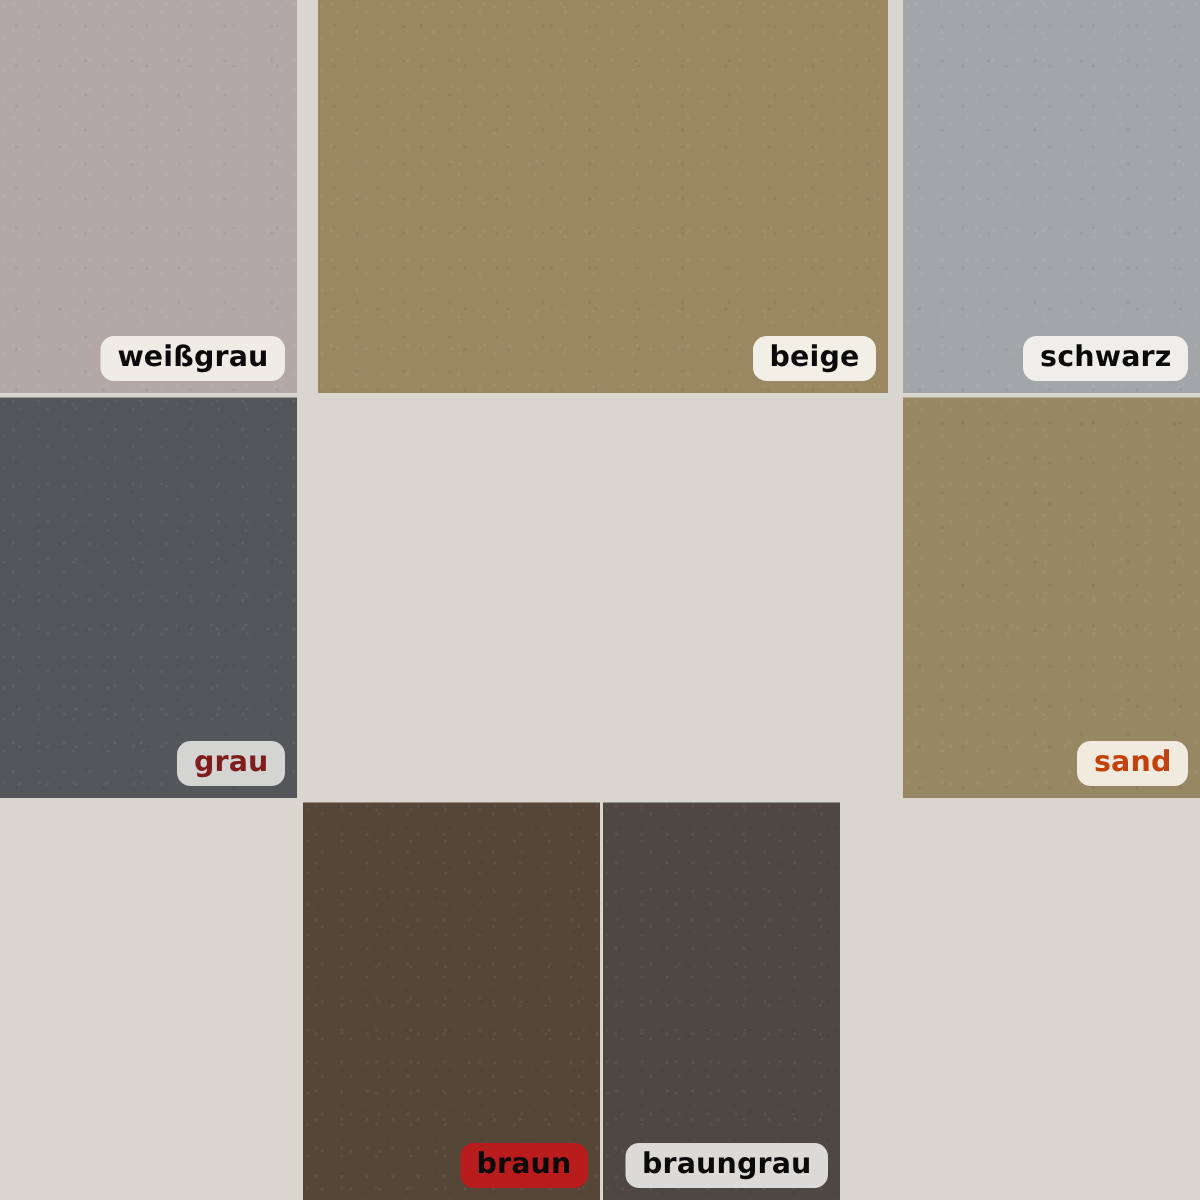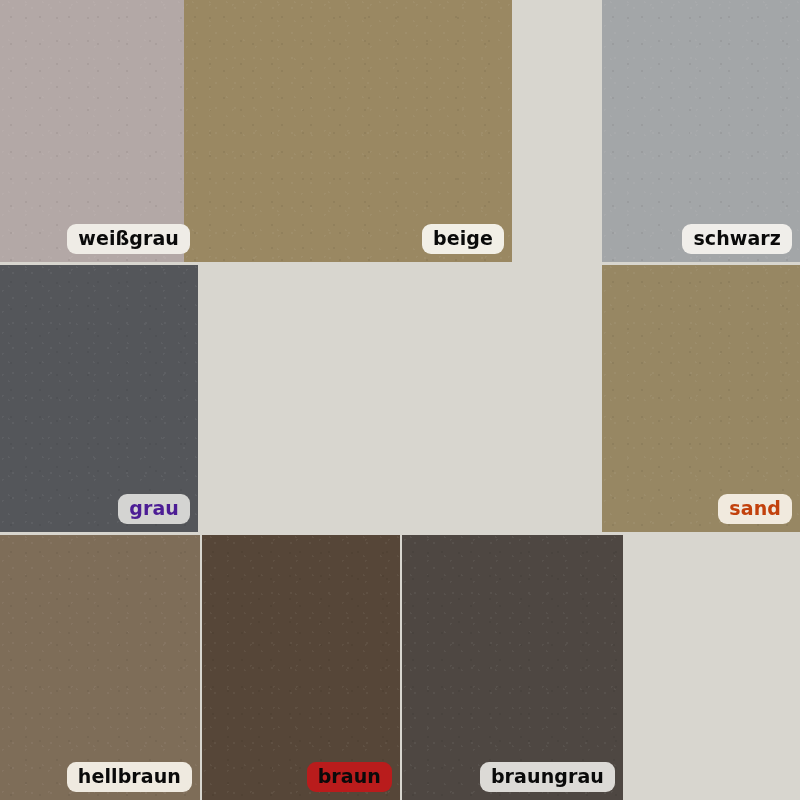--- a/index.html
+++ b/index.html
@@ -53,34 +53,31 @@
     z-index: 3;
   }
 </style>
 </head>
 <body>
 
 <div id="swatch-grid" style="width: 800px; height: 800px; background: rgb(216, 214, 207);">
     <div class="swatch" style="left: 0px; top: 0px; width: 198px; height: 262px; background: rgb(179, 168, 166);">
       <span class="swatch-label" style="background: rgb(239, 236, 230); color: rgb(10, 10, 10);">weißgrau</span>
     </div>
-    <div class="swatch" style="left: 184px; top: 0px; width: 328px; height: 262px; background: rgb(154, 136, 98);">
+    <div class="swatch" style="left: 212px; top: 0px; width: 380px; height: 262px; background: rgb(154, 136, 98);">
       <span class="swatch-label" style="background: rgb(242, 239, 230); color: rgb(10, 10, 10);">beige</span>
     </div>
     <div class="swatch" style="left: 602px; top: 0px; width: 198px; height: 262px; background: rgb(163, 166, 168);">
       <span class="swatch-label" style="background: rgb(240, 238, 234); color: rgb(10, 10, 10);">schwarz</span>
     </div>
     <div class="swatch" style="left: 0px; top: 265px; width: 198px; height: 267px; background: rgb(84, 86, 90);">
-      <span class="swatch-label" style="background: rgb(212, 212, 210); color: #4c1d95;">grau</span>
+      <span class="swatch-label" style="background: rgb(212, 212, 210); color: #7f1d1d;">grau</span>
     </div>
     <div class="swatch" style="left: 602px; top: 265px; width: 198px; height: 267px; background: rgb(151, 135, 99);">
       <span class="swatch-label" style="background: rgb(241, 234, 222); color: #c2410c;">sand</span>
     </div>
-    <div class="swatch" style="left: 0px; top: 535px; width: 200px; height: 265px; background: rgb(126, 109, 88);">
-      <span class="swatch-label" style="background: rgb(239, 234, 224); color: rgb(10, 10, 10);">hellbraun</span>
-    </div>
     <div class="swatch" style="left: 202px; top: 535px; width: 198px; height: 265px; background: rgb(86, 70, 56);">
       <span class="swatch-label" style="background: #b91c1c; color: rgb(10, 10, 10);">braun</span>
     </div>
-    <div class="swatch" style="left: 402px; top: 535px; width: 221px; height: 265px; background: rgb(78, 71, 66);">
+    <div class="swatch" style="left: 402px; top: 535px; width: 158px; height: 265px; background: rgb(78, 71, 66);">
       <span class="swatch-label" style="background: rgb(220, 218, 214); color: rgb(10, 10, 10);">braungrau</span>
     </div>
   </div>
 
 </body></html>

